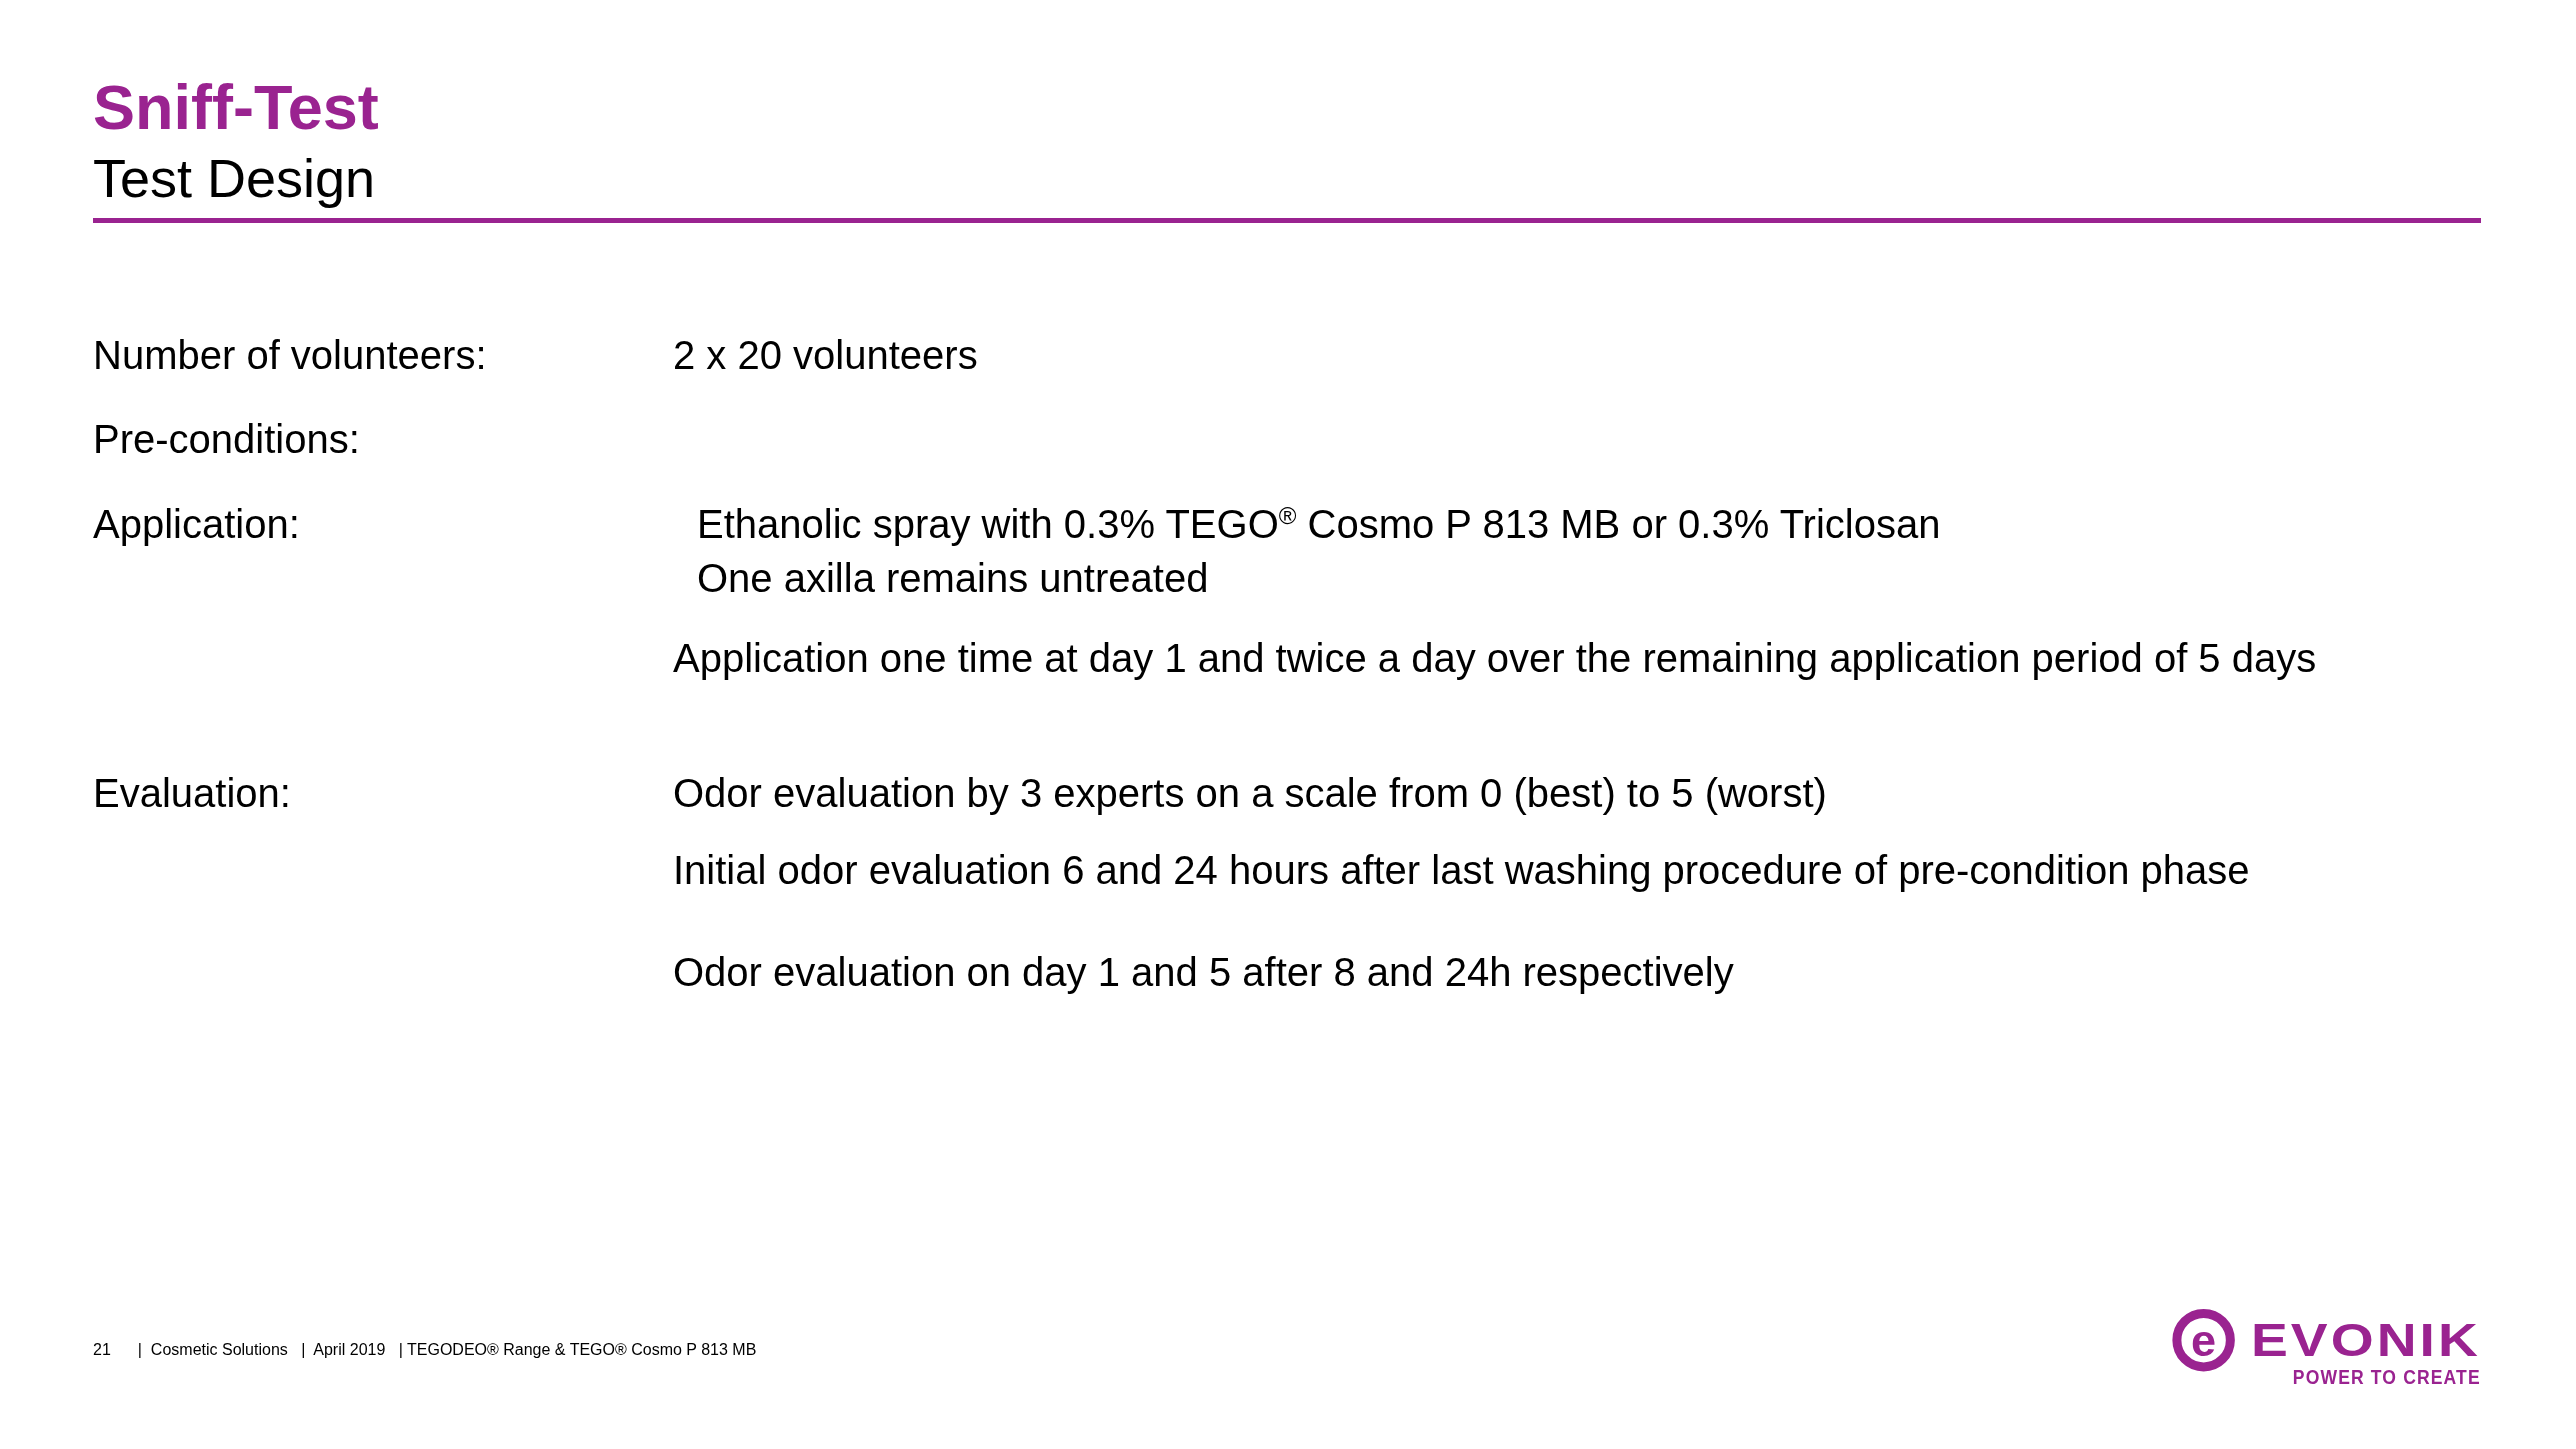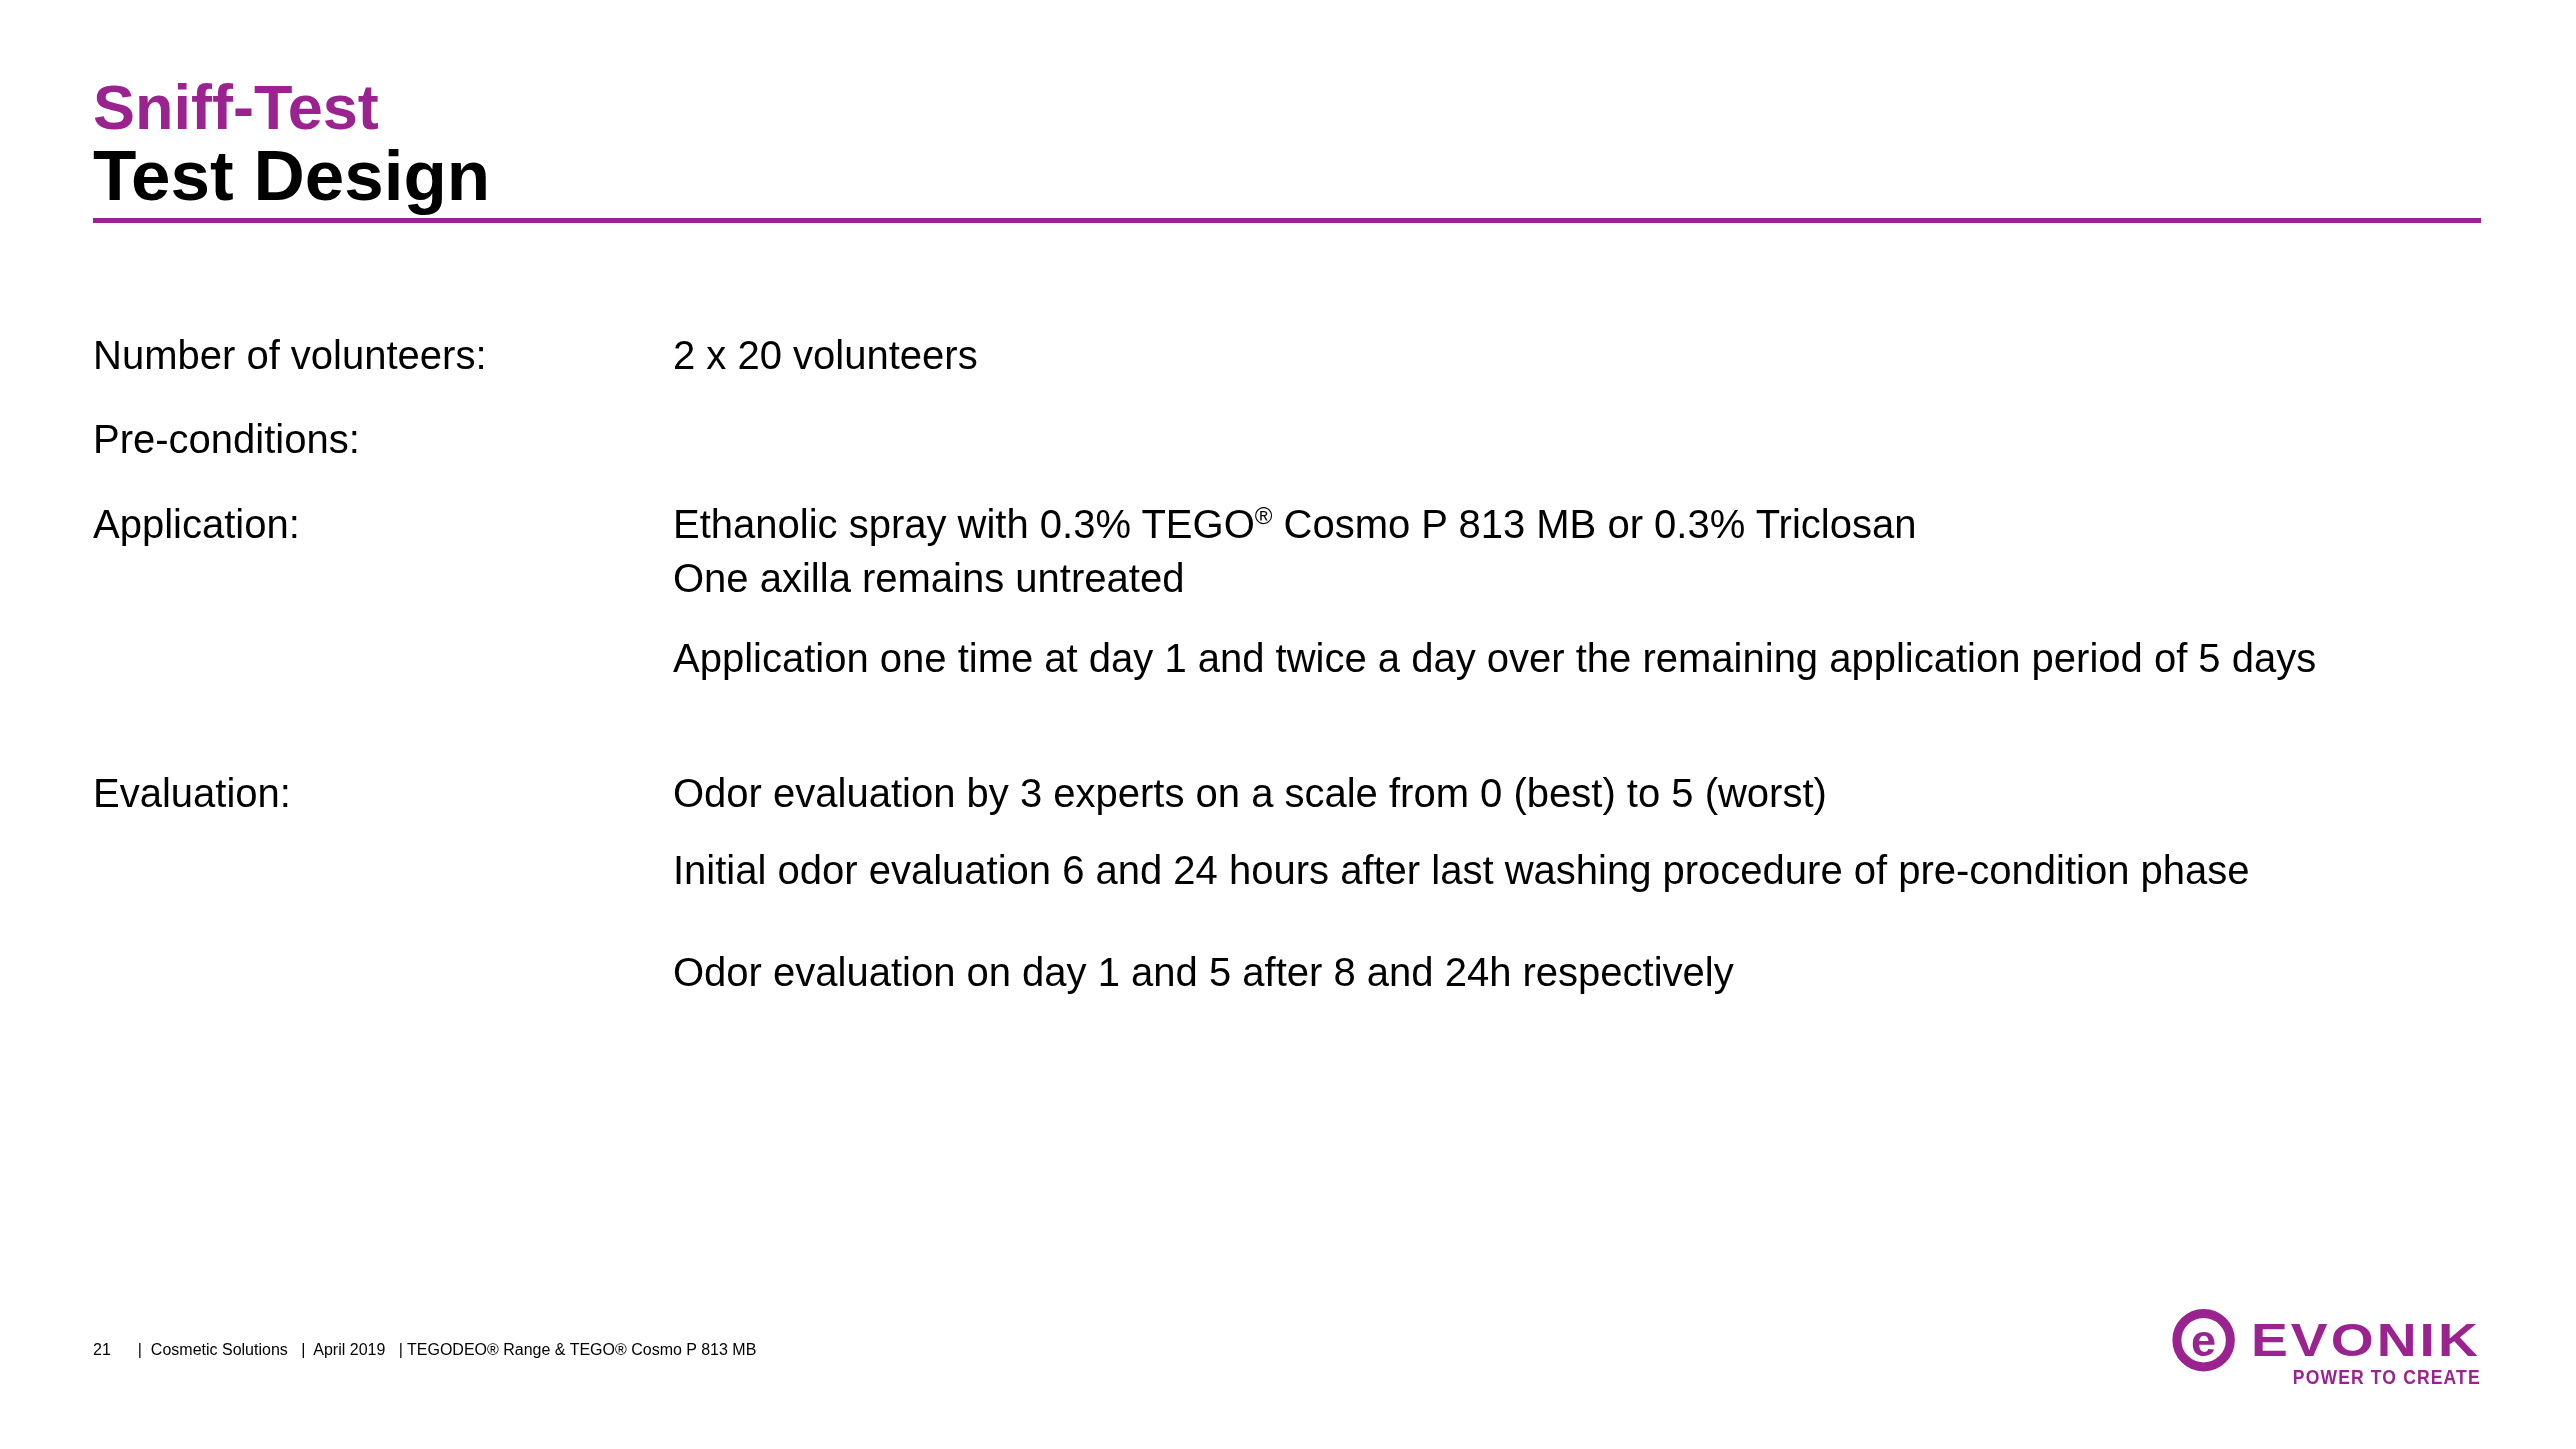--- a/index.html
+++ b/index.html
@@ -4,30 +4,30 @@
 <style>
   :root { --purple: #9A2390; --ink: #000000; --bg: #FFFFFF; }
   * { margin: 0; padding: 0; box-sizing: border-box; }
   html, body { width: 2576px; height: 1449px; background: var(--bg); overflow: hidden; }
   body { font-family: "Liberation Sans", sans-serif; color: var(--ink); position: relative; }
 
   .slide { position: absolute; inset: 0; background: var(--bg); border-radius: 7px; }
 
   .title { position: absolute; left: 93px; top: 76px; font-size: 63px; line-height: 1;
            font-weight: bold; color: var(--purple); letter-spacing: 0; }
-  .subtitle { position: absolute; left: 93px; top: 140px; font-size: 71px; line-height: 1;
-              font-weight: bold; color: var(--ink); }
+  .subtitle { position: absolute; left: 93px; top: 151px; font-size: 54px; line-height: 1;
+              font-weight: normal; color: var(--ink); }
   .rule { position: absolute; left: 93px; top: 218px; width: 2388px; height: 5.2px;
           background: var(--purple); }
 
   .content { position: absolute; left: 93px; top: 328px; width: 2421px; }
   .row { display: grid; grid-template-columns: 580px 1fr; align-items: start; }
   .row:nth-child(1) { margin-bottom: 30px; }
   .row:nth-child(2) { margin-bottom: 31px; }
-  .row:nth-child(3) { margin-bottom: 26px; }
+  .row:nth-child(3) { margin-bottom: 26px; gap: 24px; }
   .row:nth-child(4) { margin-bottom: 81px; }
   .row:nth-child(5) { margin-bottom: 23px; }
   .row:nth-child(6) { margin-bottom: 48px; }
   .row-label, .value-line { font-size: 40px; line-height: 54px; color: var(--ink); white-space: nowrap; }
   .value-line sup { font-size: 60%; vertical-align: super; line-height: 0; }
 
   .footer { position: absolute; left: 93px; top: 1337px; font-size: 16px; line-height: 26px;
             white-space: pre; color: var(--ink); }
   .footer .page-no { display: inline-block; margin-right: 27px; }
 

